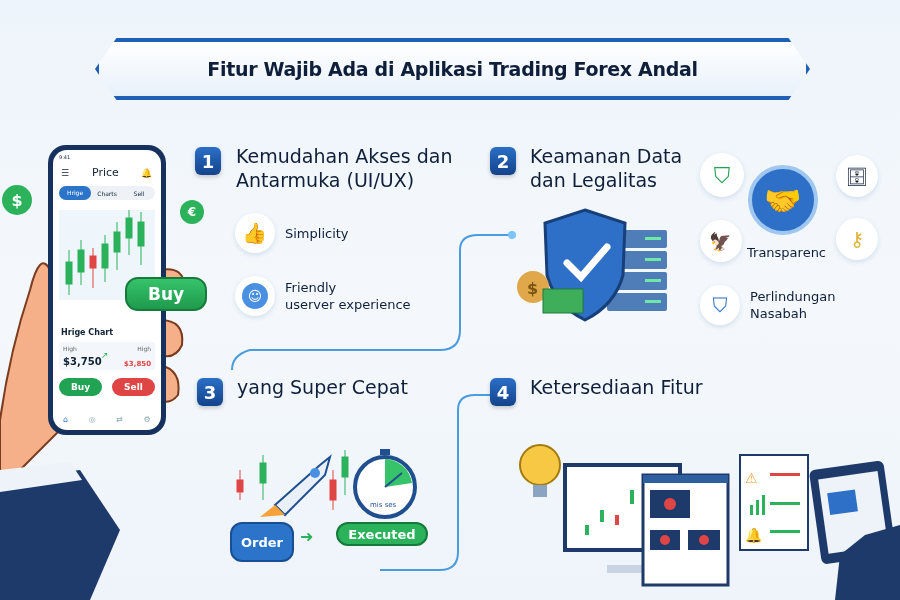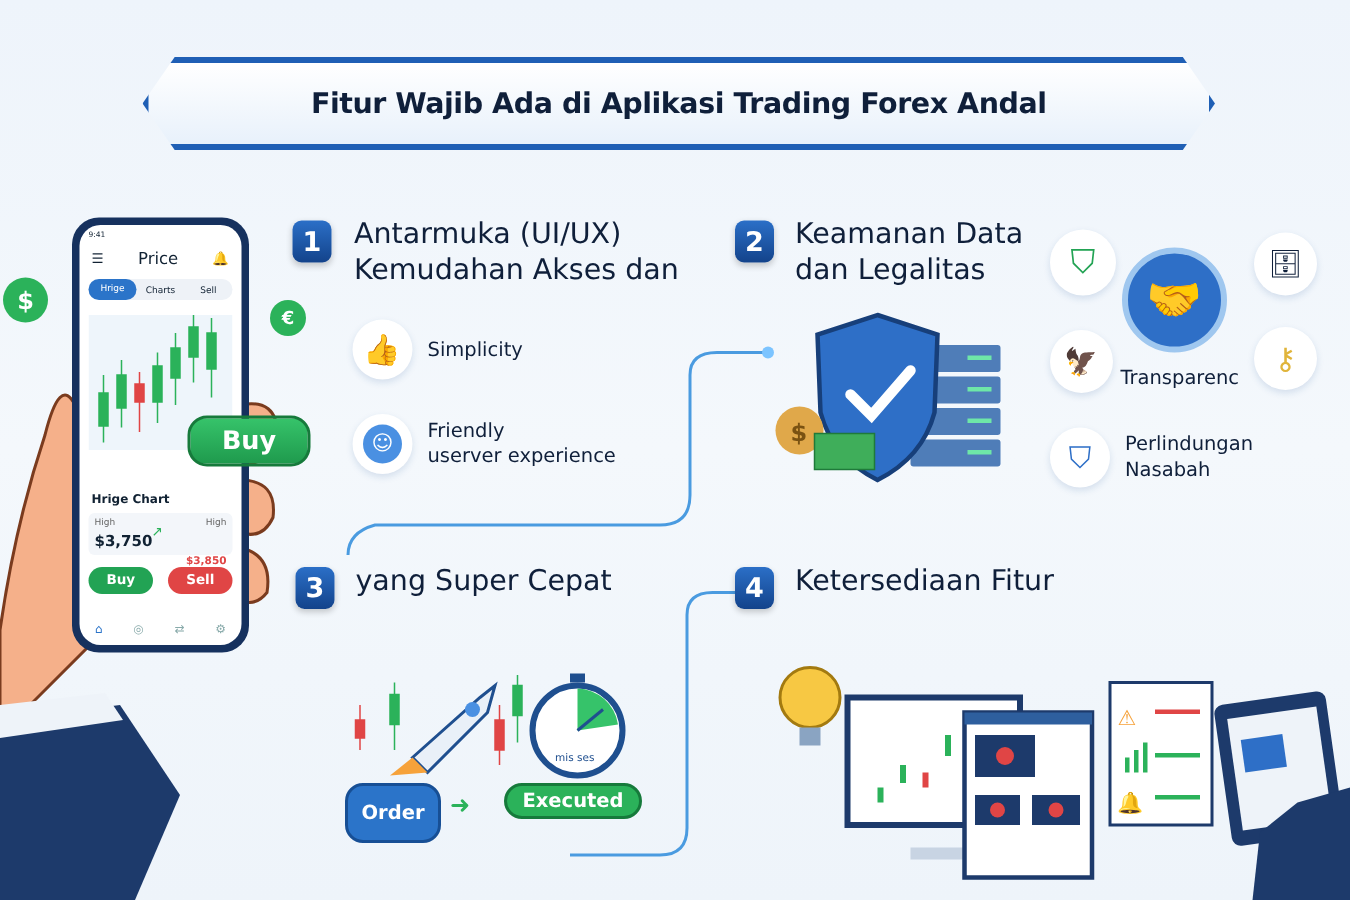--- a/index.html
+++ b/index.html
@@ -74,38 +74,38 @@
           <line x1="34" y1="38" x2="34" y2="78"></line>
           <rect x="31" y="46" width="6" height="12"></rect>
         </g>
     </svg>
     <div style="position:absolute;left:8px;top:178px;font-size:8px;font-weight:bold">Hrige Chart</div>
     <div style="position:absolute;left:6px;right:6px;top:192px;height:28px;background:#f3f6fa;border-radius:4px;font-size:6px">
       <span style="position:absolute;left:4px;top:3px;color:#666">High</span>
       <span style="position:absolute;left:4px;top:14px;font-weight:bold;font-size:10px">$3,750</span>
       <span style="position:absolute;left:42px;top:8px;color:#2bb25a;font-size:9px">↗</span>
       <span style="position:absolute;right:4px;top:3px;color:#666">High</span>
-      <span style="position:absolute;right:4px;top:28px;font-weight:bold;font-size:7px;color:#e04545">$3,850</span>
+      <span style="position:absolute;right:4px;top:18px;font-weight:bold;font-size:7px;color:#e04545">$3,850</span>
     </div>
     <div class="pill" style="position:absolute;left:6px;top:228px;width:43px;height:18px;background:#22a354;font-size:9px">Buy</div>
     <div class="pill" style="position:absolute;right:6px;top:228px;width:43px;height:18px;background:#e04545;font-size:9px">Sell</div>
     <div style="position:absolute;left:0;right:0;bottom:6px;display:flex;justify-content:space-around;font-size:8px;color:#8aa">
       <span style="color:#2b74c9">⌂</span>
       <span>◎</span>
       <span>⇄</span>
       <span>⚙</span>
     </div>
   </div>
 </div>
 <div class="abs pill" style="left:125px;top:277px;width:82px;height:34px;background:linear-gradient(180deg,#36c36a,#1f9a4d);font-size:17px;border:2px solid #167a3b">Buy</div>
 
 <div class="abs num" style="left:195px;top:147px">1</div>
 <div class="abs sec-title" style="left:236px;top:144px">
-  <div>Antarmuka (UI/UX)</div>
-    <div>Kemudahan Akses dan</div>
+  <div>Kemudahan Akses dan</div>
+    <div>Antarmuka (UI/UX)</div>
 </div>
 <div class="abs feat" style="left:235px;top:213px">
   <span class="circ" style="font-size:20px">👍</span>
   <span>Simplicity</span>
 </div>
 <div class="abs feat" style="left:235px;top:276px">
   <span class="circ">
       <span style="width:26px;height:26px;border-radius:50%;background:#4a90e2;color:#fff;display:flex;align-items:center;justify-content:center;font-size:14px">☺</span>
     </span>
   <span style="line-height:17px"><span>Friendly</span><br><span>userver experience</span></span>

